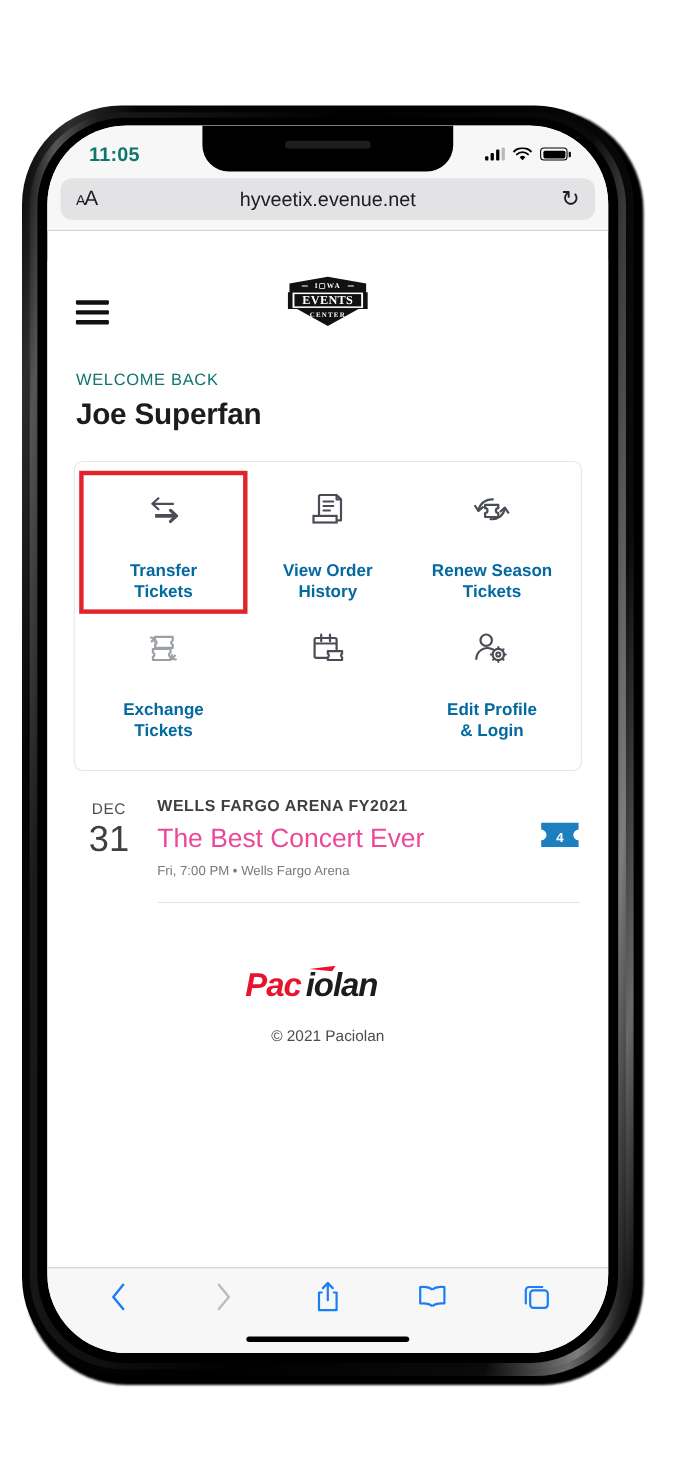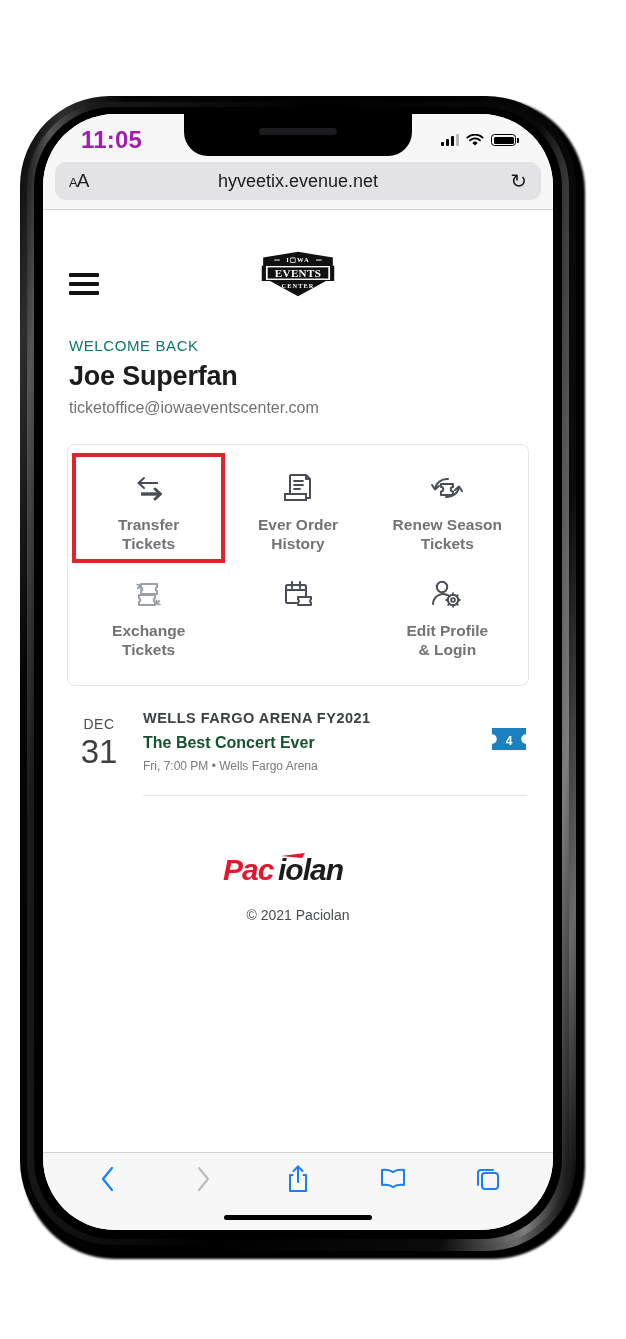--- a/index.html
+++ b/index.html
@@ -71,21 +71,21 @@
     position: absolute; left: 0; top: 0; width: 100%;
     background: #f7f7f7;
     padding-top: 6px;
     z-index: 20;
   }
   .statusbar {
     height: 40px; display: flex; align-items: center;
     justify-content: space-between;
     padding: 0 34px 0 38px;
   }
-  .clock { font-size: 24px; font-weight: bold; color: #a21caf; letter-spacing: .2px; }
+  .clock { font-size: 18px; font-weight: bold; color: #0f766e; letter-spacing: .2px; }
   .status-right { display: flex; align-items: center; gap: 7px; }
   .bars { display: flex; align-items: flex-end; gap: 2px; height: 12px; }
   .bars i { display:block; width: 3px; background: #000; border-radius: 1px; }
   .bars i:nth-child(1){height:4px;} .bars i:nth-child(2){height:7px;}
   .bars i:nth-child(3){height:10px;} .bars i:nth-child(4){height:12px;background:#b9b9b9;}
   .batt { width: 25px; height: 12px; border: 1.6px solid #000; border-radius: 3.5px; padding: 1.5px; }
   .batt span { display:block; width:100%; height:100%; background:#000; border-radius:1.5px; }
   .batt-tip { width:2px;height:5px;background:#000;border-radius:0 1px 1px 0;margin-left:1px; }
 
   .urlbar-wrap { padding: 2px 12px 9px; }
@@ -136,36 +136,36 @@
     padding: 10px 6px 18px;
   }
   .actions-grid { display: grid; grid-template-columns: repeat(3,1fr); }
   .action-tile {
     display: flex; flex-direction: column; align-items: center;
     padding: 13px 4px 7px; cursor: pointer; text-align: center;
   }
   .action-tile.highlight { outline: 4px solid #e1232b; outline-offset: -2px; }
   .tile-icon { height: 40px; display:flex; align-items:center; justify-content:center; }
   .tile-label {
-    margin-top: 7px; font-size: 15.5px; color: #737373;
+    margin-top: 27px; font-size: 15.5px; color: #0369a1;
     font-weight: bold; line-height: 1.25;
   }
 
   
   .section-title {
     margin: 34px 0 0 26px;
     font-size: 21px; font-weight: bold; color: #1b1c1e;
   }
-  .ticket-row { display: flex; padding: 24px 26px 0; align-items: center; }
+  .ticket-row { display: flex; padding: 24px 26px 0; }
   .date-col { width: 60px; text-align: center; padding-top: 2px; }
   .date-mon { font-size: 14px; color: #4a4d50; letter-spacing: .5px; font-weight: normal; }
   .date-day { font-size: 33px; color: #3c4043; margin-top: 3px; font-weight: normal; line-height: 1; }
   .ev-col { flex: 1; padding-left: 14px; }
   .ev-cat { font-size: 14.5px; color: #3c4043; letter-spacing: .5px; font-weight: bold; }
-  .ev-title { font-size: 16px; font-weight: bold; color: #14532d; margin-top: 8px; }
+  .ev-title { font-size: 24px; font-weight: normal; color: #ec4899; margin-top: 8px; }
   .ev-meta { font-size: 12px; color: #76797d; margin-top: 7px; }
   .qty-col { width: 46px; display: flex; align-items: center; justify-content: flex-end; }
   .qty-badge { position: relative; }
   .qty-num {
     position: absolute; left: 0; right: 0; top: 50%; transform: translateY(-50%);
     text-align: center; color: #fff; font-size: 12px; font-weight: bold;
   }
   .list-divider { height: 1px; background: #e6e6e8; margin: 22px 26px 0 100px; }
 
   
@@ -254,21 +254,20 @@
           <text x="60" y="16" text-anchor="middle" fill="#fff" font-family="Liberation Serif, serif" font-size="9.5" font-weight="bold" letter-spacing="1.5">I▢WA</text>
           <path d="M26 13h8M86 13h8" stroke="#fff" stroke-width="1.4"></path>
           <text x="60" y="37" text-anchor="middle" fill="#fff" font-family="Liberation Serif, serif" font-size="16" font-weight="bold" letter-spacing="0.4">EVENTS</text>
           <text x="60" y="53" text-anchor="middle" fill="#fff" font-family="Liberation Serif, serif" font-size="9" font-weight="bold" letter-spacing="1.6">CENTER</text>
         </svg>
       </div>
 
       <div class="welcome-block">
         <div class="welcome-label">WELCOME BACK</div>
         <div class="user-name">Joe Superfan</div>
-        <div class="user-email">ticketoffice@iowaeventscenter.com</div>
       </div>
 
       <div class="actions-card">
         <div class="actions-grid">
 
           <div class="action-tile highlight">
             <div class="tile-icon">
               <svg width="40" height="34" viewBox="0 0 40 34">
                 <path d="M10 12h19" stroke="#4a4d55" stroke-width="2" fill="none"></path>
                 <path d="M15 7l-5.5 5L15 17" stroke="#4a4d55" stroke-width="2" fill="none" stroke-linecap="round" stroke-linejoin="round"></path>
@@ -283,21 +282,21 @@
           <div class="action-tile">
             <div class="tile-icon">
               <svg width="38" height="38" viewBox="0 0 38 38">
                 <path d="M11 6h16l4 4v19h-4" stroke="#4a4d55" stroke-width="2" fill="none" stroke-linejoin="round"></path>
                 <path d="M27 6v4h4" stroke="#4a4d55" stroke-width="2" fill="none" stroke-linejoin="round"></path>
                 <path d="M11 6v19" stroke="#4a4d55" stroke-width="2" fill="none"></path>
                 <path d="M15 12h9M15 16h9M15 20h6" stroke="#4a4d55" stroke-width="1.8" stroke-linecap="round"></path>
                 <rect x="6" y="25" width="21" height="6" stroke="#4a4d55" stroke-width="2" fill="none"></rect>
               </svg>
             </div>
-            <div class="tile-label" style="white-space:pre-line">Ever Order
+            <div class="tile-label" style="white-space:pre-line">View Order
 History</div>
           </div>
 
           <div class="action-tile">
             <div class="tile-icon">
               <svg width="40" height="34" viewBox="0 0 40 34">
                 <path d="M8 18a12 12 0 0 1 13-10" stroke="#4a4d55" stroke-width="2" fill="none" stroke-linecap="round"></path>
                 <path d="M32 16a12 12 0 0 1-13 10" stroke="#4a4d55" stroke-width="2" fill="none" stroke-linecap="round"></path>
                 <path d="M5 14l3 4.5 4-3.5" stroke="#4a4d55" stroke-width="2" fill="none" stroke-linecap="round" stroke-linejoin="round"></path>
                 <path d="M35 20l-3-4.5-4 3.5" stroke="#4a4d55" stroke-width="2" fill="none" stroke-linecap="round" stroke-linejoin="round"></path>

